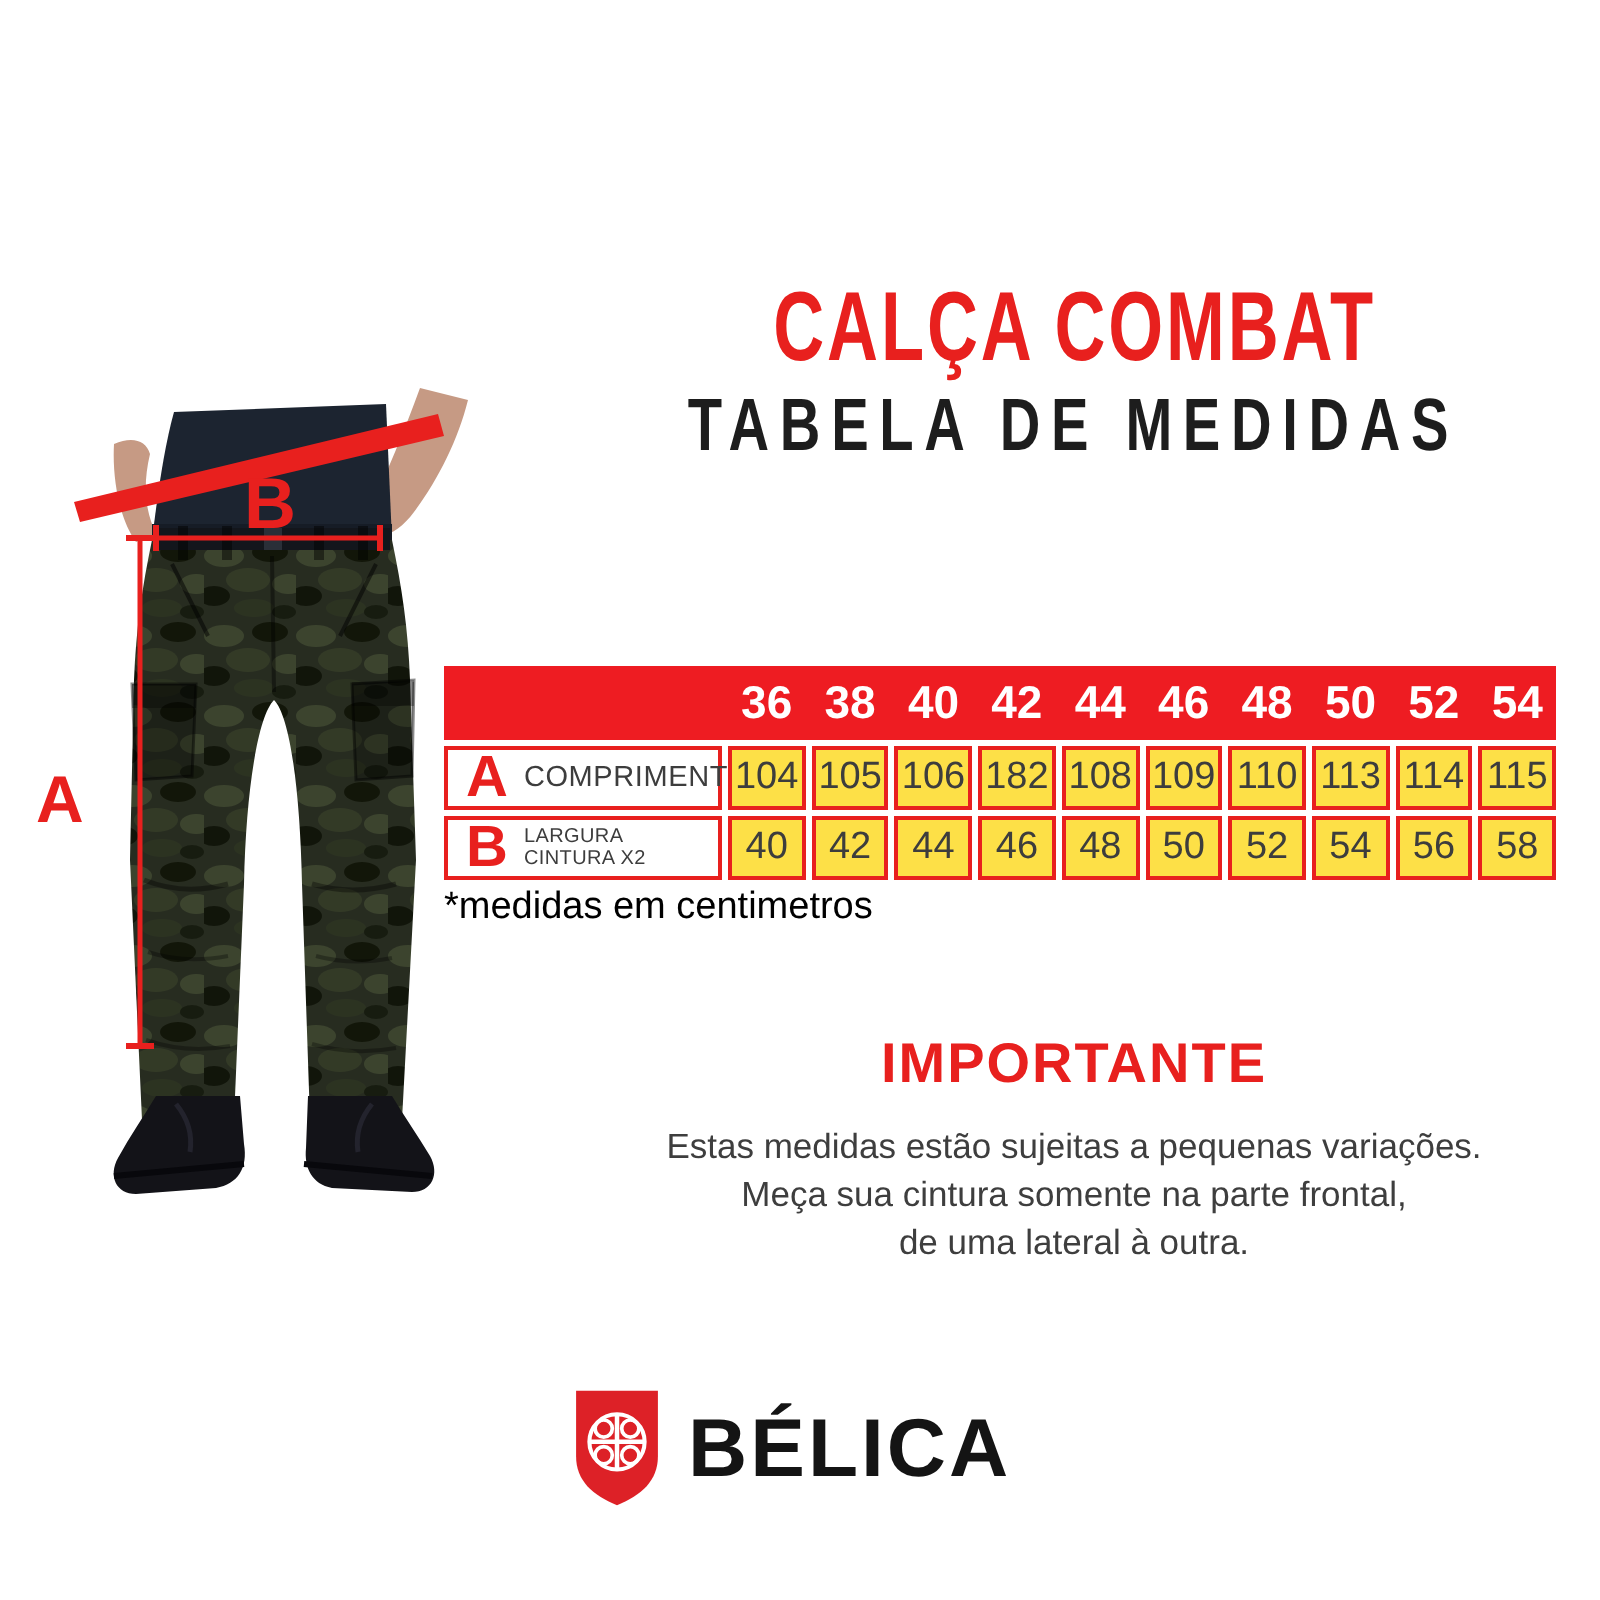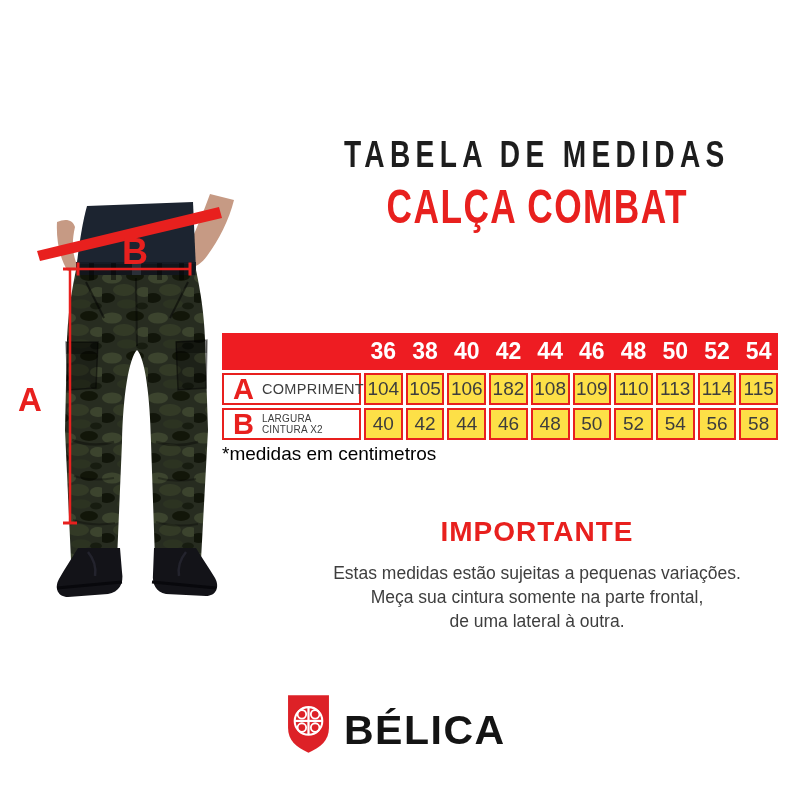--- a/index.html
+++ b/index.html
@@ -33,32 +33,32 @@
   .rowlabel2{font-size:10px;color:#3d3d3d;line-height:1.15;letter-spacing:0.2px;}
   .table-note{position:absolute;left:222px;top:443px;font-size:19px;color:#000000;}
 
   
   .important-head{position:absolute;left:287px;top:516px;width:500px;text-align:center;
                   font-size:28px;font-weight:700;color:#e8201e;letter-spacing:1px;}
   .important-body{position:absolute;left:262px;top:561px;width:550px;text-align:center;
                   font-size:17.5px;color:#3e3e3e;line-height:24px;}
 
   
-  .logo{position:absolute;left:286px;top:694px;display:flex;align-items:flex-end;}
+  .logo{position:absolute;left:286px;top:694px;display:flex;align-items:center;}
   .brand-name{margin-left:13px;font-size:41px;font-weight:700;color:#141414;
               letter-spacing:1.5px;}
 </style>
 </head>
 <body>
 
 <div id="canvas">
 
   <div class="title-block">
+    <div><span class="title-sub">CALÇA COMBAT</span></div>
     <div><span class="title-main">TABELA DE MEDIDAS</span></div>
-    <div><span class="title-sub">CALÇA COMBAT</span></div>
   </div>
 
   <div class="photo-wrap">
     <svg viewBox="0 0 245 425" width="245" height="425">
       <defs>
         <pattern id="camo" width="46" height="40" patternUnits="userSpaceOnUse">
           <rect width="46" height="40" fill="#272c20"></rect>
           <ellipse cx="10" cy="8" rx="10" ry="5.5" fill="#3c442e"></ellipse>
           <ellipse cx="33" cy="6" rx="9" ry="5" fill="#121609"></ellipse>
           <ellipse cx="22" cy="20" rx="11" ry="6" fill="#333a26"></ellipse>

